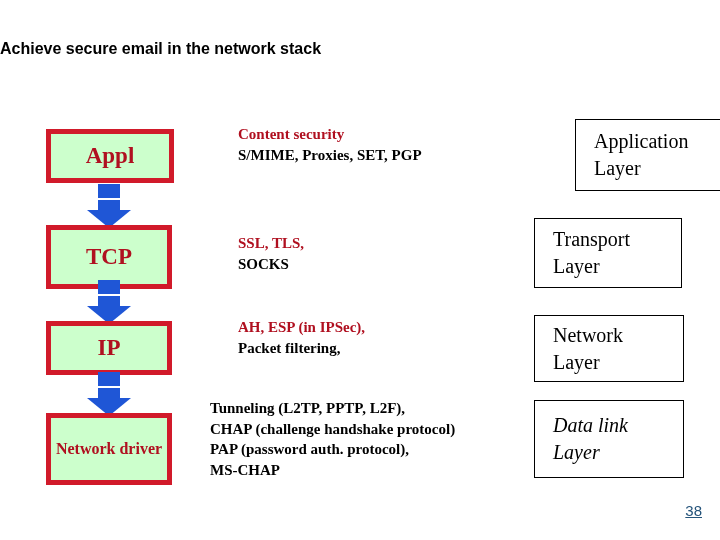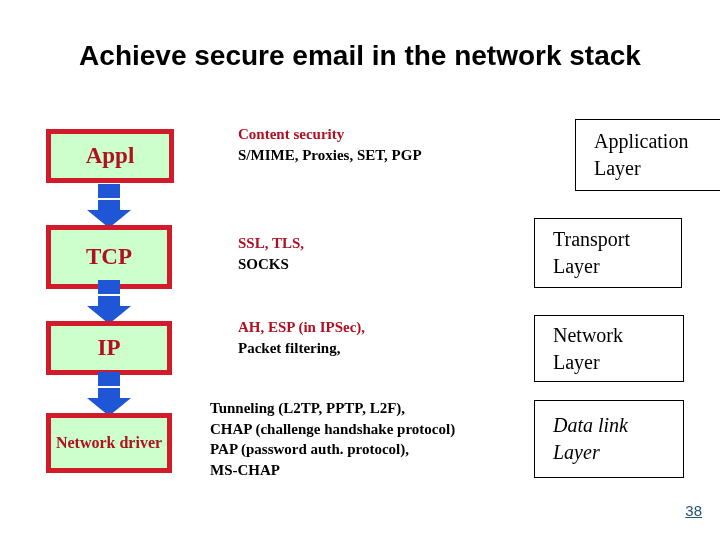--- a/index.html
+++ b/index.html
@@ -15,24 +15,23 @@
     overflow: hidden;
     font-family: "Liberation Serif", serif;
   }
 
   
   #slide-title {
     position: absolute;
     left: 0;
     top: 40px;
     width: 720px;
-    text-align: center;
     font-family: "Liberation Sans", sans-serif;
     font-weight: bold;
-    font-size: 28px;
+    font-size: 16px;
     color: #000000;
     letter-spacing: 0px;
   }
 
   
   .stack-box {
     position: absolute;
     background: #ccffcc;
     border: 5px solid #d11a2a;
     box-sizing: border-box;
@@ -44,21 +43,21 @@
     font-weight: bold;
     text-align: center;
     line-height: 1.12;
   }
   .stack-box.big   { font-size: 23px; }
   .stack-box.small { font-size: 16px; }
 
   #box-appl    { left: 46px;  top: 129px; width: 128px; height: 54px; }
   #box-tcp     { left: 46px;  top: 225px; width: 126px; height: 64px; }
   #box-ip      { left: 46px;  top: 321px; width: 126px; height: 54px; }
-  #box-netdrv  { left: 46px;  top: 413px; width: 126px; height: 60px; }
+  #box-netdrv  { left: 46px;  top: 413px; width: 126px; height: 72px; }
 
   
   .arrow {
     position: absolute;
     width: 44px;
     height: 44px;
   }
   .arrow .shaft-top {
     position: absolute;
     left: 11px;

